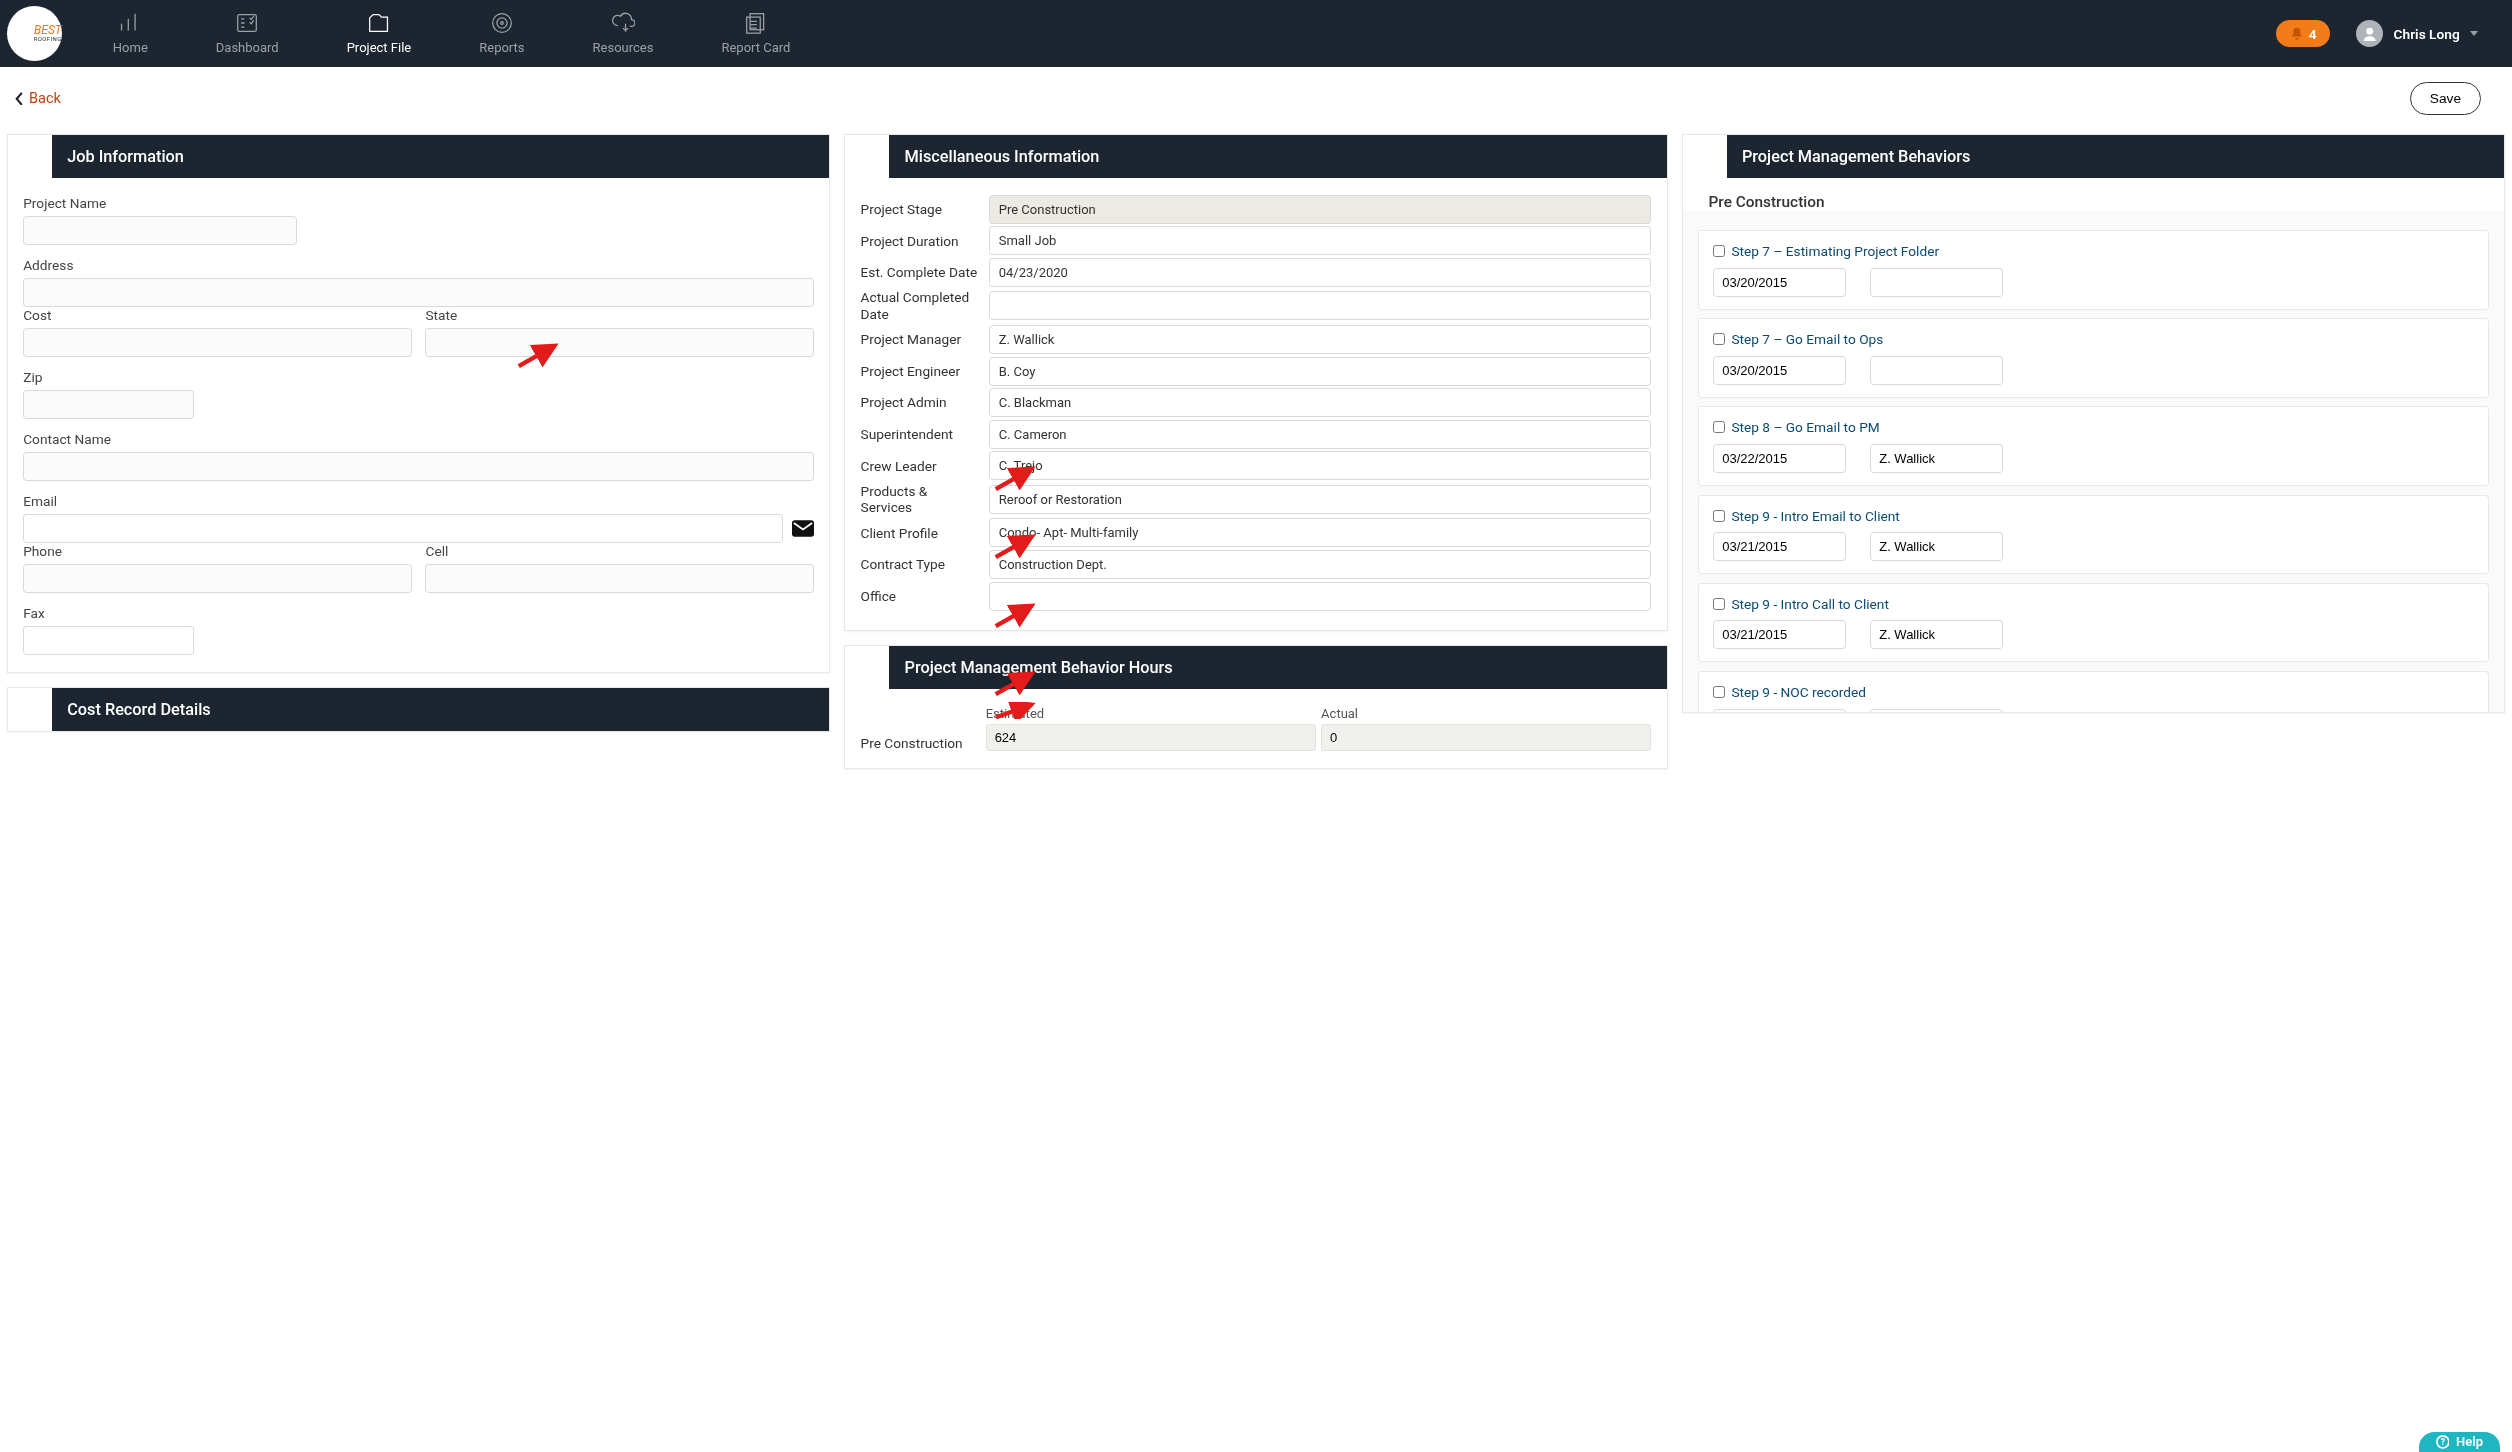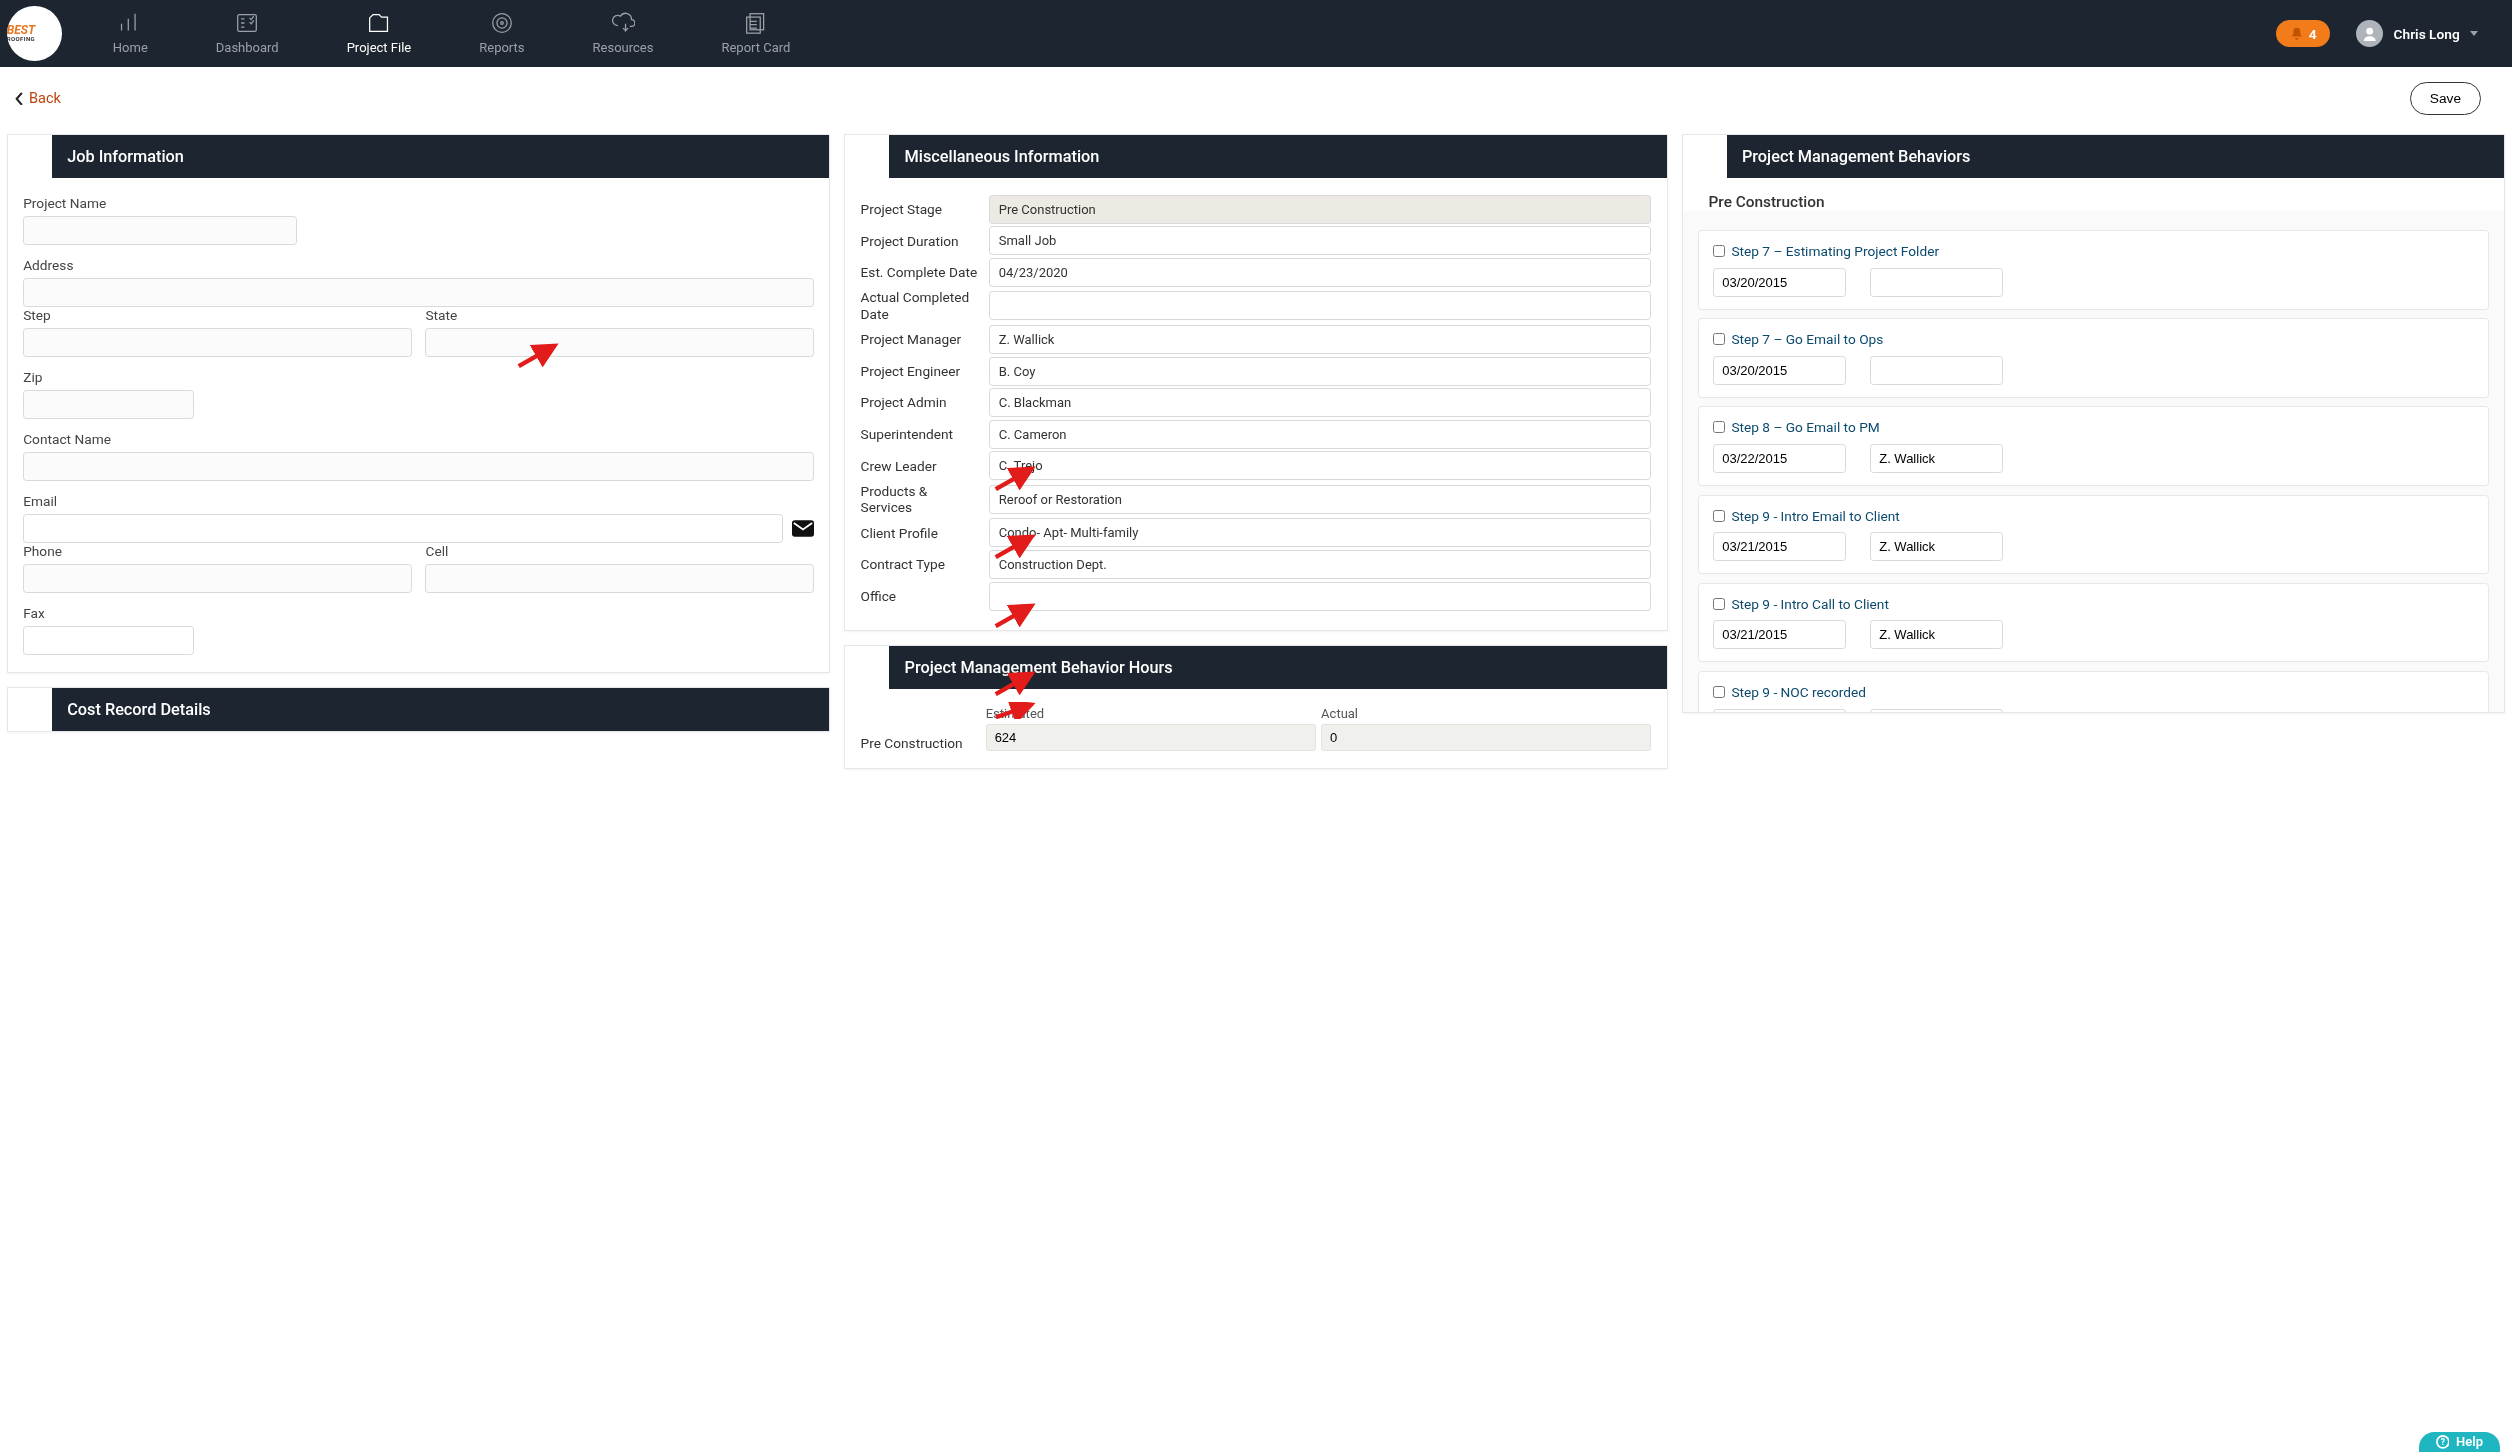--- a/index.html
+++ b/index.html
@@ -19,23 +19,23 @@
       display: flex;
       align-items: center;
       padding: 0 0 0 6.8px;
     }
     .logo {
       width: 55px;
       height: 55px;
       border-radius: 50%;
       background: #fff;
       display: flex;
-      align-items: flex-start;
+      align-items: flex-end;
       justify-content: center;
-      font-weight: 700;
+      font-weight: 400;
       font-size: 12px;
       color: #e87722;
       font-style: italic;
       margin-right: 17px;
       flex-direction: column;
       line-height: 0.9;
     }
     .logo .sub {
       font-size: 6px;
       color: #333;
@@ -411,21 +411,21 @@
         <div class="panel-header">Job Information</div>
         <div class="panel-body">
           <div class="form-label">Project Name</div>
           <input class="text-input blurred" style="width: 274px;" value="">
 
           <div class="form-label">Address</div>
           <input class="text-input blurred" value="" style="">
 
           <div class="row-2">
             <div>
-              <div class="form-label">Step</div>
+              <div class="form-label">Cost</div>
               <input class="text-input blurred" value="" style="">
             </div>
             <div>
               <div class="form-label">State</div>
               <input class="text-input blurred" value="" style="">
             </div>
           </div>
 
           <div class="form-label">Zip</div>
           <input class="text-input short blurred" value="" style="">

